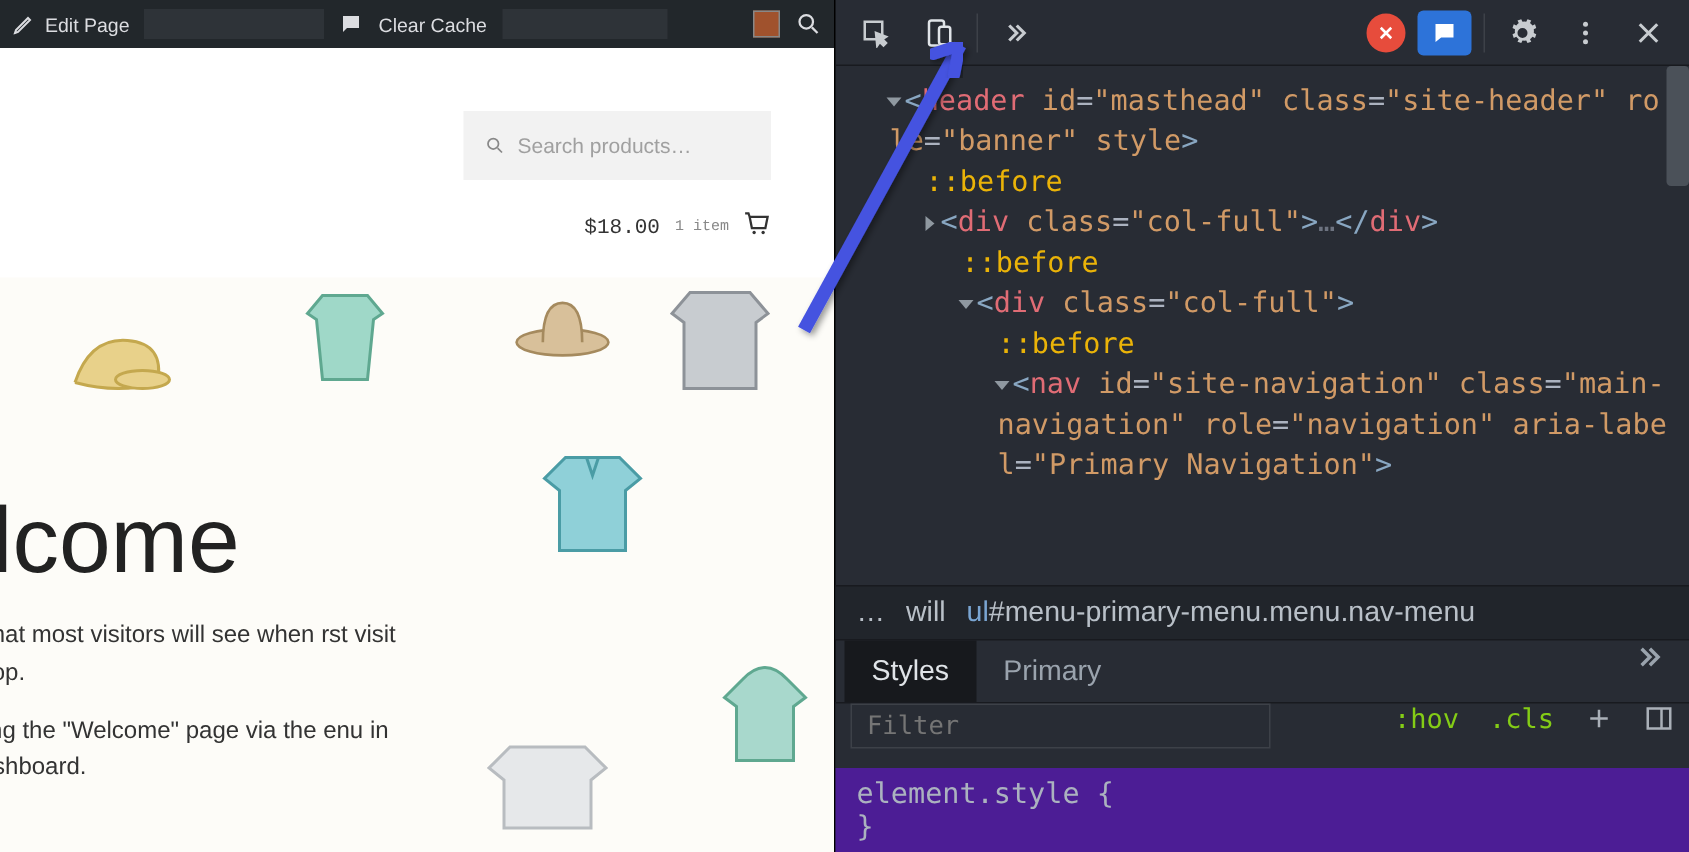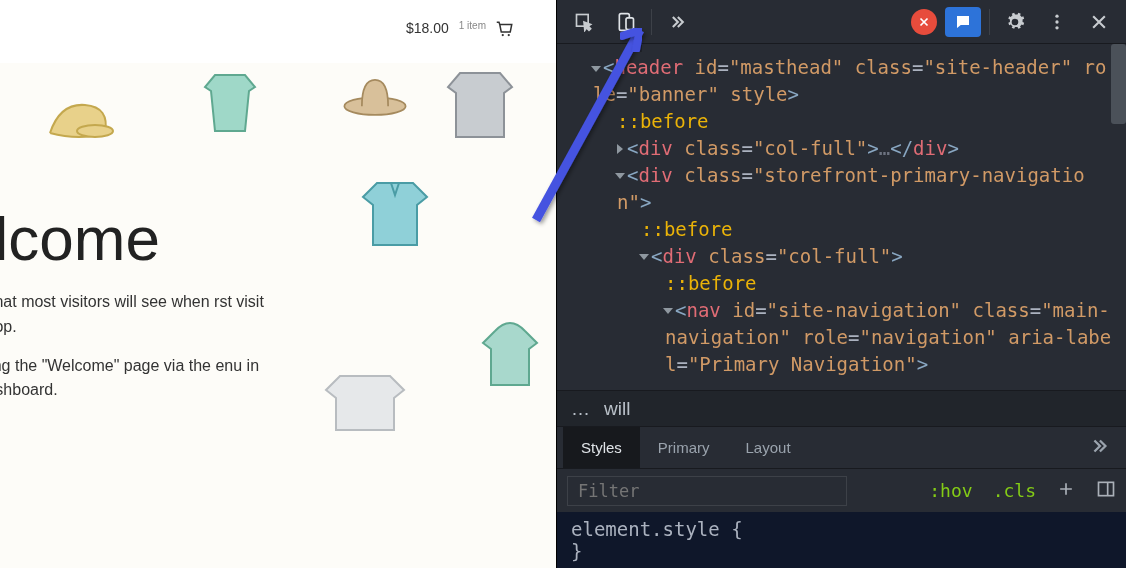--- a/index.html
+++ b/index.html
@@ -52,25 +52,26 @@
     align-items: center;
     padding: 0 14px;
     color: #a0a0a0;
     font-size: 14px;
     gap: 8px;
   }
   .search-box svg { width: 14px; height: 14px; fill: #888; }
   .cart-row {
     display: flex;
     justify-content: flex-end;
-    align-items: flex-start;
+    align-items: center;
     padding: 20px 42px 22px 0;
     gap: 10px;
     color: #333;
     font-size: 14px;
+    font-family: Liberation Mono, monospace;
   }
   .cart-price { font-weight: 500; }
   .cart-items { color: #888; font-size: 10px; }
   .cart-icon svg { width: 18px; height: 18px; fill: #333; }
   .hero {
     flex: 1;
     position: relative;
     background: #fdfcf8;
     padding-left: 0;
     overflow: hidden;
@@ -185,34 +186,32 @@
     gap: 14px;
     font-size: 19px;
     color: #b9c0c8;
     font-family: -apple-system, Arial, sans-serif;
     border-top: 1px solid #181a1f;
   }
   .bc-sel { color: #7aa5d2; }
   .bc-sel .cls { color: #b9c0c8; }
   .style-tabs {
     display: flex;
-    align-items: center;
     height: 42px;
     border-top: 1px solid #181a1f;
-    font-size: 15px;
+    font-size: 19px;
     font-family: -apple-system, Arial, sans-serif;
     color: #9aa3ad;
     padding: 0 6px;
   }
   .style-tab { padding: 0 18px; height: 100%; display: flex; align-items: center; cursor: pointer; }
   .style-tab.active { background: #17191d; color: #e0e4e8; }
   .style-tabs .more { margin-left: auto; padding: 0 10px; color: #9aa3ad; cursor: pointer; }
   .filter-row {
     display: flex;
-    align-items: center;
     height: 44px;
     background: #282c34;
     border-top: 1px solid #181a1f;
     padding: 0 10px;
     gap: 20px;
     font-size: 18px;
     color: #8a919a;
   }
   .filter-input {
     flex: 0 0 280px;
@@ -226,37 +225,71 @@
   }
   .filter-toggle { cursor: pointer; color: #84cc16; font-family: Menlo, monospace; }
   .filter-spacer { flex: 1; }
   .filter-row svg { width: 20px; height: 20px; }
   .css-pane {
     flex: 0 0 auto;
     padding: 6px 14px;
     font-size: 19px;
     font-family: Menlo, Consolas, monospace;
     color: #abb2bf;
-    background: #0f172a;
+    background: #4c1d95;
   }
   .dt-vscroll {
     position: absolute;
     right: 0; top: 44px;
     width: 15px;
     height: 80px;
     background: #4b5159;
     border-radius: 3px;
   }
 </style>
 </head>
 <body>
 
 <div class="site-pane">
+  <div class="admin-bar">
+    <div class="admin-item">
+      <svg viewBox="0 0 24 24" fill="none" stroke="#dcdde1" stroke-width="2">
+          <path d="M3 21l3-1 12-12-2-2L4 18l-1 3z"></path>
+        </svg>
+      <span>Edit Page</span>
+    </div>
+    <input class="admin-input" style="">
+    <div class="admin-item">
+      <svg viewBox="0 0 24 24" fill="#dcdde1">
+          <path d="M4 4h16v12H8l-4 4V4z"></path>
+        </svg>
+    </div>
+    <div class="admin-item">
+      <span>Clear Cache</span>
+    </div>
+    <input class="admin-input" style="width: 110px;">
+    <div class="admin-right">
+      <div class="avatar"></div>
+      <svg width="18" height="18" viewBox="0 0 24 24" fill="none" stroke="#dcdde1" stroke-width="2">
+          <circle cx="10" cy="10" r="6"></circle>
+          <path d="M20 20l-5-5"></path>
+        </svg>
+    </div>
+  </div>
 
   <div class="site-body">
+    <div class="search-area">
+      <div class="search-box">
+        <svg viewBox="0 0 24 24">
+            <circle cx="10" cy="10" r="6" fill="none" stroke="#888" stroke-width="2"></circle>
+            <path d="M20 20l-5-5" stroke="#888" stroke-width="2"></path>
+          </svg>
+        <span>Search products…</span>
+      </div>
+    </div>
     <div class="cart-row">
       <span class="cart-price">$18.00</span>
       <span class="cart-items">1 item</span>
       <span class="cart-icon">
         <svg viewBox="0 0 24 24">
             <path d="M5 6h16l-2 10H7L5 6zm0 0L4 3H1" fill="none" stroke="#333" stroke-width="2"></path>
             <circle cx="9" cy="20" r="1.5" fill="#333"></circle>
             <circle cx="17" cy="20" r="1.5" fill="#333"></circle>
           </svg>
       </span>
@@ -358,36 +391,35 @@
             <path d="M5 5l14 14M19 5L5 19"></path>
           </svg>
       </div>
     </div>
   </div>
 
   <div class="dom-tree">
     <div class="dom-line indent0"><span class="caret open"></span><span class="tag-delim">&lt;</span><span class="tag-name">header</span> <span class="attr-name">id</span><span class="attr-eq">=</span><span class="attr-val">"masthead"</span> <span class="attr-name">class</span><span class="attr-eq">=</span><span class="attr-val">"site-header"</span> <span class="attr-name">role</span><span class="attr-eq">=</span><span class="attr-val">"banner"</span> <span class="attr-name">style</span><span class="tag-delim">&gt;</span></div>
     <div class="dom-line indent1"><span class="pseudo">::before</span></div>
     <div class="dom-line indent1"><span class="caret"></span><span class="tag-delim">&lt;</span><span class="tag-name">div</span> <span class="attr-name">class</span><span class="attr-eq">=</span><span class="attr-val">"col-full"</span><span class="tag-delim">&gt;</span><span class="dim">…</span><span class="tag-delim">&lt;/</span><span class="tag-name">div</span><span class="tag-delim">&gt;</span></div>
-    <div class="dom-line indent1"><span class="caret open"></span><span class="tag-delim">&lt;</span><span class="tag-name">div</span> <span class="attr-name">class</span><span class="attr-eq">=</span><span class="attr-val">"storefront-primary-navigation"</span><span class="tag-delim">&gt;</span></div>
     <div class="dom-line indent2"><span class="pseudo">::before</span></div>
     <div class="dom-line indent2"><span class="caret open"></span><span class="tag-delim">&lt;</span><span class="tag-name">div</span> <span class="attr-name">class</span><span class="attr-eq">=</span><span class="attr-val">"col-full"</span><span class="tag-delim">&gt;</span></div>
     <div class="dom-line indent3"><span class="pseudo">::before</span></div>
     <div class="dom-line indent3"><span class="caret open"></span><span class="tag-delim">&lt;</span><span class="tag-name">nav</span> <span class="attr-name">id</span><span class="attr-eq">=</span><span class="attr-val">"site-navigation"</span> <span class="attr-name">class</span><span class="attr-eq">=</span><span class="attr-val">"main-navigation"</span> <span class="attr-name">role</span><span class="attr-eq">=</span><span class="attr-val">"navigation"</span> <span class="attr-name">aria-label</span><span class="attr-eq">=</span><span class="attr-val">"Primary Navigation"</span><span class="tag-delim">&gt;</span></div>
   </div>
 
   <div class="breadcrumb-bar">
     <span>…</span>
     <span>will</span>
+    <span class="bc-sel"><span>ul</span><span class="cls">#menu-primary-menu</span><span class="cls">.menu.nav-menu</span></span>
   </div>
 
   <div class="style-tabs">
     <div class="style-tab active">Styles</div>
     <div class="style-tab">Primary</div>
-    <div class="style-tab">Layout</div>
     <div class="more">
       <svg width="22" height="22" viewBox="0 0 24 24" fill="none" stroke="#9aa3ad" stroke-width="2.5">
           <path d="M7 6l6 6-6 6M13 6l6 6-6 6"></path>
         </svg>
     </div>
   </div>
 
   <div class="filter-row">
     <input class="filter-input" placeholder="Filter" style="">
     <div class="filter-spacer"></div>

